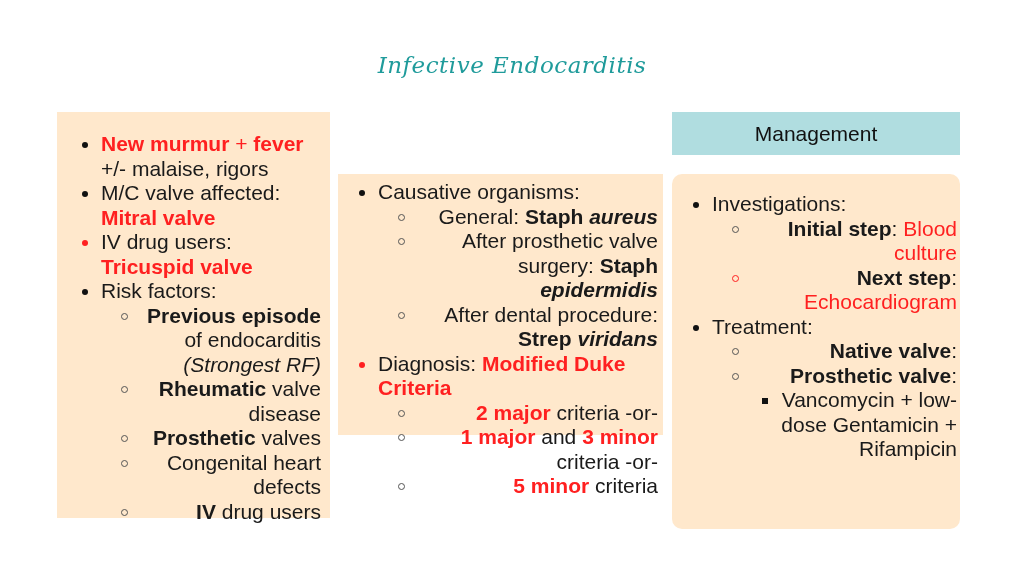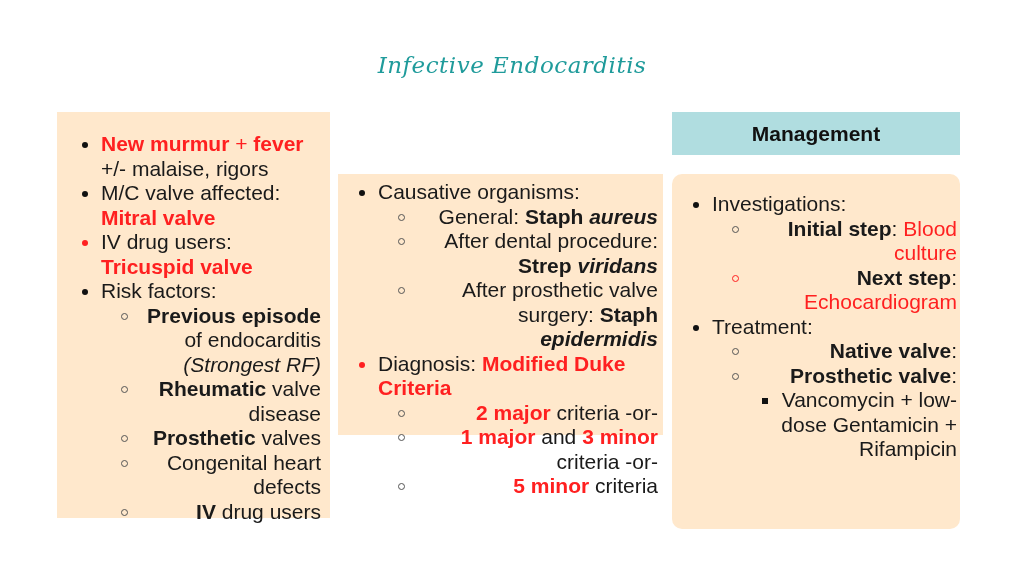--- a/index.html
+++ b/index.html
@@ -13,21 +13,21 @@
     color:#1f9b9b; letter-spacing:0.5px;
   }
   .box {
     position:absolute; background:#ffe8cc;
   }
   #box-left { left:57px; top:112px; width:273px; height:406px; }
   #box-mid { left:338px; top:174px; width:325px; height:261px; }
   #box-right-head {
     position:absolute; left:672px; top:112px; width:288px; height:43px;
     background:#b0dde0; display:flex; align-items:center; justify-content:center;
-    font-weight:bold; font-size:21px; color:#111;
+    font-weight:normal; font-size:21px; color:#111;
   }
   #box-right { left:672px; top:174px; width:288px; height:355px;border-radius:10px; }
 
   ul { margin:0; padding:0; list-style:none; }
   .content { position:absolute; font-size:21px; line-height:24.5px; }
   li { position:relative; }
   .l1 { padding-left:20px; }
   .l2 { padding-left:20px; }
   .l3 { padding-left:20px; }
   .l1 > .mk {
@@ -104,25 +104,25 @@
       <li class="l1">
         <span class="mk"></span>
         <span>Causative organisms:</span>
         <ul class="sub">
           <li class="l2">
             <span class="mk"></span>
             <span>General: </span><span class="b">Staph </span><span class="b i">aureus</span>
           </li>
           <li class="l2">
             <span class="mk"></span>
-            <span>After dental procedure: </span><span class="b">Strep </span><span class="b i">viridans</span>
+            <span>After prosthetic valve surgery: </span><span class="b">Staph </span><span class="b i">epidermidis</span>
           </li>
           <li class="l2">
             <span class="mk"></span>
-            <span>After prosthetic valve surgery: </span><span class="b">Staph </span><span class="b i">epidermidis</span>
+            <span>After dental procedure: </span><span class="b">Strep </span><span class="b i">viridans</span>
           </li>
         </ul>
       </li>
       <li class="l1">
         <span class="mk red"></span>
         <span>Diagnosis: </span><span class="r b">Modified Duke Criteria</span>
         <ul class="sub">
           <li class="l2">
             <span class="mk"></span>
             <span class="r b">2 major</span><span> criteria -or-</span>

